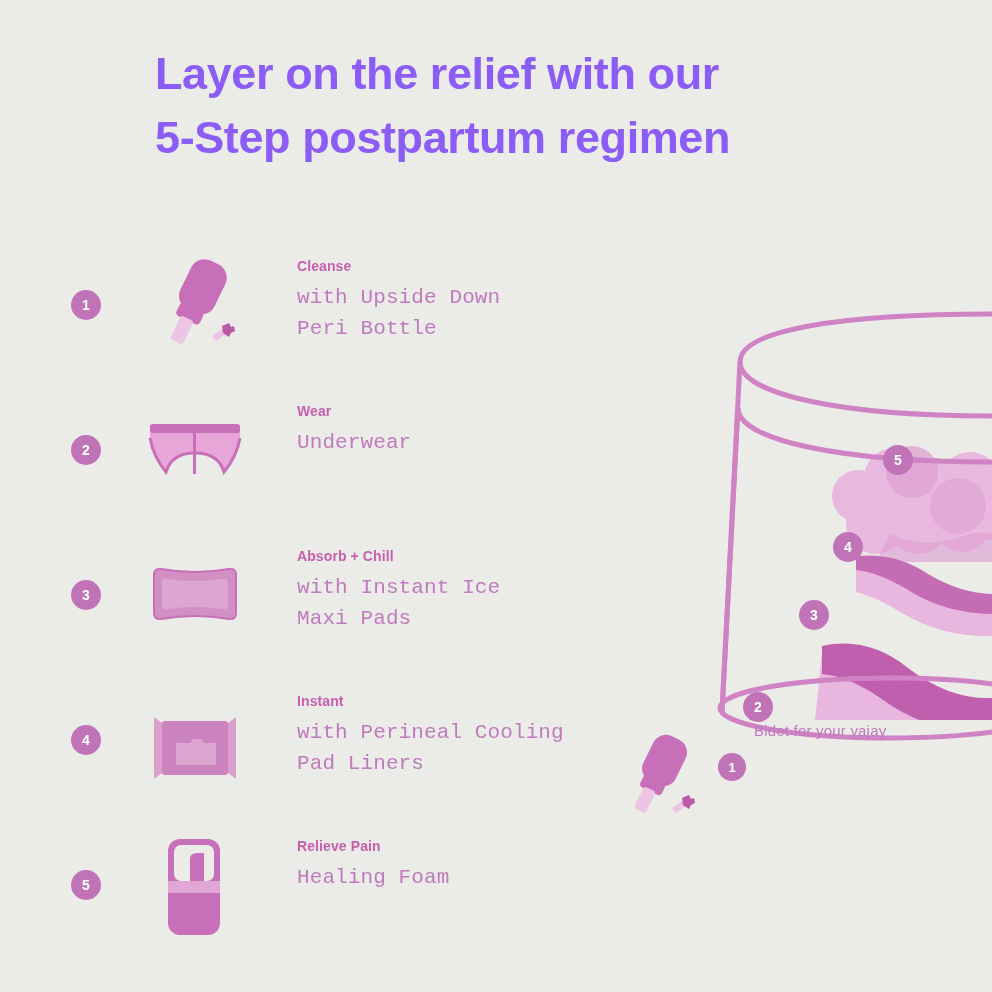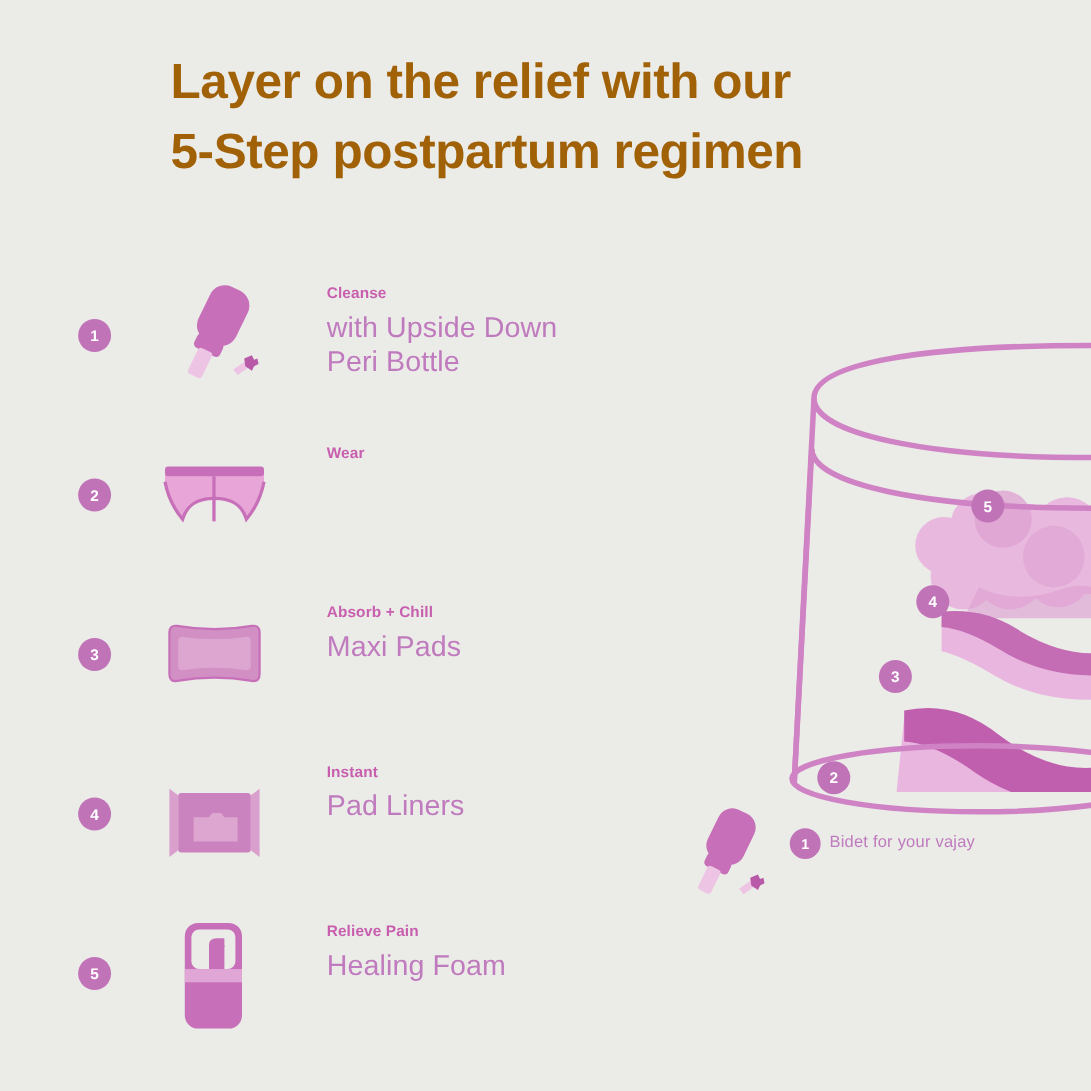--- a/index.html
+++ b/index.html
@@ -21,21 +21,21 @@
     position: absolute;
     left: 155px;
     top: 42px;
     width: 720px;
   }
   .title-line {
     font-size: 45px;
     font-weight: bold;
     line-height: 64px;
     letter-spacing: -0.4px;
-    color: #a16207;
+    color: #8b5cf6;
     white-space: nowrap;
   }
 
   
   .steps {
     position: absolute;
     left: 0;
     top: 243px;
     width: 640px;
   }
@@ -70,25 +70,26 @@
     width: 330px;
   }
   .step-title {
     font-size: 14px;
     font-weight: bold;
     color: #c85fae;
     line-height: 31px;
     letter-spacing: 0.1px;
   }
   .step-desc {
-    font-size: 26px;
+    font-size: 21px;
     font-weight: normal;
     color: #bf7bbd;
     line-height: 31px;
     letter-spacing: 0.1px;
+    font-family: Liberation Mono, monospace;
   }
 
   
   .illustration {
     position: absolute;
     left: 590px;
     top: 300px;
     width: 402px;
     height: 560px;
   }
@@ -102,21 +103,21 @@
     font-size: 14px;
     font-weight: bold;
     display: flex;
     align-items: center;
     justify-content: center;
     z-index: 6;
   }
   .caption {
     position: absolute;
     left: 754px;
-    top: 757px;
+    top: 722px;
     font-size: 15px;
     color: #bf7bbd;
     letter-spacing: 0.2px;
     white-space: nowrap;
   }
   .caption-badge {
     position: absolute;
     left: 718px;
     top: 753px;
     width: 28px;
@@ -176,49 +177,52 @@
         <svg viewBox="0 0 110 110" width="110" height="110">
           <path d="M10 32 h90 v8 c-2 16 -10 28 -16 34 c-4 -13 -13 -19 -29 -19 c-16 0 -25 6 -29 19 c-6 -6 -14 -18 -16 -34 z" fill="#e8a6d8"></path>
           <rect x="10" y="26" width="90" height="9" rx="3" fill="#c76fb8"></rect>
           <rect x="53" y="35" width="3" height="41" fill="#c76fb8"></rect>
           <path d="M10 40 c3 16 11 28 16 34 c4 -13 13 -19 29 -19" fill="none" stroke="#c76fb8" stroke-width="3"></path>
           <path d="M100 40 c-3 16 -11 28 -16 34 c-4 -13 -13 -19 -29 -19" fill="none" stroke="#c76fb8" stroke-width="3"></path>
         </svg>
       </div>
       <div class="step-text">
         <div class="step-title">Wear</div>
+        <div class="step-desc">Underwear</div>
       </div>
     </div>
 
     <div class="step-row">
       <div class="badge" style="top:47px;">3</div>
       <div class="step-icon" style="top:20px;">
         <svg viewBox="0 0 110 110" width="110" height="110">
           <path d="M14 22 q0 -7 7 -6 q34 6 68 0 q7 -1 7 6 v38 q0 7 -7 6 q-34 -6 -68 0 q-7 1 -7 -6 z" fill="#d28fc4" stroke="#c76fb8" stroke-width="2"></path>
           <path d="M22 30 q0 -5 5 -4 q28 4 56 0 q5 -1 5 4 v22 q0 5 -5 4 q-28 -4 -56 0 q-5 1 -5 -4 z" fill="#dda6d0"></path>
         </svg>
       </div>
       <div class="step-text">
         <div class="step-title">Absorb + Chill</div>
+        <div class="step-desc">with Instant Ice</div>
         <div class="step-desc">Maxi Pads</div>
       </div>
     </div>
 
     <div class="step-row">
       <div class="badge" style="top:47px;">4</div>
       <div class="step-icon" style="top:15px;">
         <svg viewBox="0 0 110 110" width="110" height="110">
           <path d="M14 24 l8 6 v50 l-8 6 z" fill="#d9a0cd"></path>
           <path d="M96 24 l-8 6 v50 l8 6 z" fill="#d9a0cd"></path>
           <rect x="22" y="28" width="66" height="54" rx="3" fill="#cb83bf"></rect>
           <path d="M36 50 h14 l3 -4 h8 l3 4 h12 v22 h-40 z" fill="#dda6d0"></path>
         </svg>
       </div>
       <div class="step-text">
         <div class="step-title">Instant</div>
+        <div class="step-desc">with Perineal Cooling</div>
         <div class="step-desc">Pad Liners</div>
       </div>
     </div>
 
     <div class="step-row">
       <div class="badge" style="top:47px;">5</div>
       <div class="step-icon" style="top:8px;">
         <svg viewBox="0 0 110 110" width="110" height="110">
           <rect x="28" y="8" width="52" height="96" rx="12" fill="#c76fb8"></rect>
           <rect x="34" y="14" width="40" height="36" rx="7" fill="#ebebe8"></rect>

